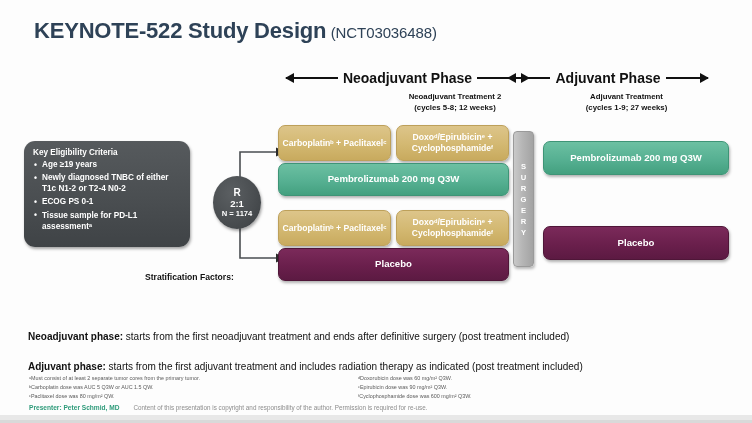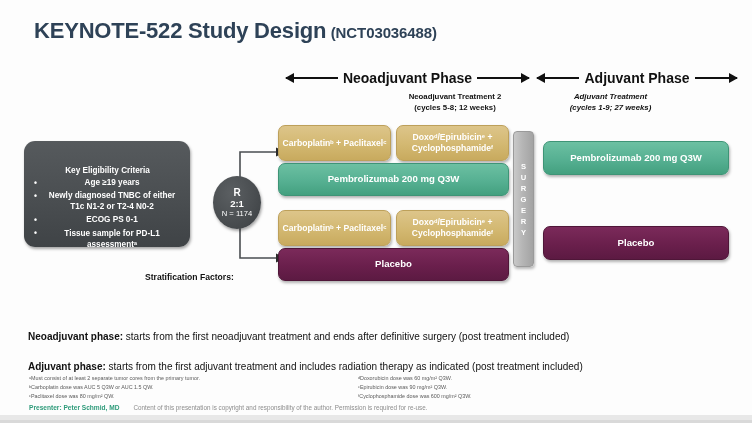--- a/index.html
+++ b/index.html
@@ -23,21 +23,21 @@
 
   
   .title-wrap{
     position:absolute;left:34px;top:18px;
     white-space:nowrap;
   }
   .title-main{
     font-size:22px;font-weight:bold;color:#2e4257;letter-spacing:-0.2px;
   }
   .title-sub{
-    font-size:15px;font-weight:bold;color:#2e4257;letter-spacing:-0.1px;
+    font-size:15px;font-weight:normal;color:#2e4257;letter-spacing:-0.1px;
   }
 
   
   .phase-row{position:absolute;top:70px;left:0;width:752px;height:16px;}
   .phase{
     position:absolute;top:0;height:16px;
     display:flex;align-items:center;
   }
   .phase .lbl{
     font-size:14px;font-weight:bold;color:#111;white-space:nowrap;padding:0 5px;
@@ -47,38 +47,38 @@
     content:"";position:absolute;left:-1px;top:-4px;
     border-top:5px solid transparent;border-bottom:5px solid transparent;
     border-right:9px solid #111;
   }
   .bar.right:after{
     content:"";position:absolute;right:-1px;top:-4px;
     border-top:5px solid transparent;border-bottom:5px solid transparent;
     border-left:9px solid #111;
   }
   #phase-neo{left:286px;width:243px;}
-  #phase-adj{left:537px;width:200px;}
+  #phase-adj{left:508px;width:200px;}
 
   
   .colcap{
     position:absolute;text-align:center;font-size:7.8px;font-weight:bold;
     color:#111;line-height:1.35;
   }
   #cap-neo1{left:278px;top:92px;width:118px;}
   #cap-neo2{left:396px;top:92px;width:118px;}
-  #cap-adj{left:518px;top:92px;width:185px;font-style:italic;}
+  #cap-adj{left:534px;top:92px;width:185px;}
 
   
   .elig{
     position:absolute;left:24px;top:141px;width:166px;height:106px;
     background:linear-gradient(180deg,#565a5d 0%,#4a4e51 55%,#3f4346 100%);
     border-radius:11px;
     box-shadow:1px 2px 3px rgba(0,0,0,0.35);
-    color:#ffffff;box-sizing:border-box;padding:25px 8px 6px 9px;text-align:center;
+    color:#ffffff;box-sizing:border-box;padding:7px 8px 6px 9px;
   }
   .elig-title{font-size:8.2px;font-weight:bold;margin-bottom:3px;}
   .elig ul{margin:0;padding:0;list-style:none;}
   .elig li{
     font-size:8.2px;font-weight:bold;line-height:1.32;
     padding-left:9px;position:relative;margin-bottom:2.5px;
   }
   .elig li:before{
     content:"\2022";position:absolute;left:1px;top:-0.5px;font-size:8.5px;
   }
@@ -87,21 +87,21 @@
   .rand{
     position:absolute;left:213px;top:176px;width:48px;height:53px;
     background:radial-gradient(ellipse at 38% 32%, #5b5f62 0%, #4a4e51 55%, #3a3e41 100%);
     border-radius:50%;
     box-shadow:1px 2px 3px rgba(0,0,0,0.35);
     color:#fff;display:flex;flex-direction:column;align-items:center;justify-content:center;
     line-height:1.18;
   }
   .rand .r1{font-size:10px;font-weight:bold;}
   .rand .r2{font-size:9.5px;font-weight:bold;}
-  .rand .r3{font-size:7.6px;font-weight:normal;}
+  .rand .r3{font-size:7.6px;font-weight:bold;}
 
   
   .conn{position:absolute;left:232px;top:146px;width:56px;height:118px;}
 
   
   .tbox{
     position:absolute;border-radius:7px;box-sizing:border-box;
     display:flex;align-items:center;justify-content:center;text-align:center;
     color:#ffffff;font-weight:bold;
     box-shadow:1px 2px 3px rgba(0,0,0,0.3);

